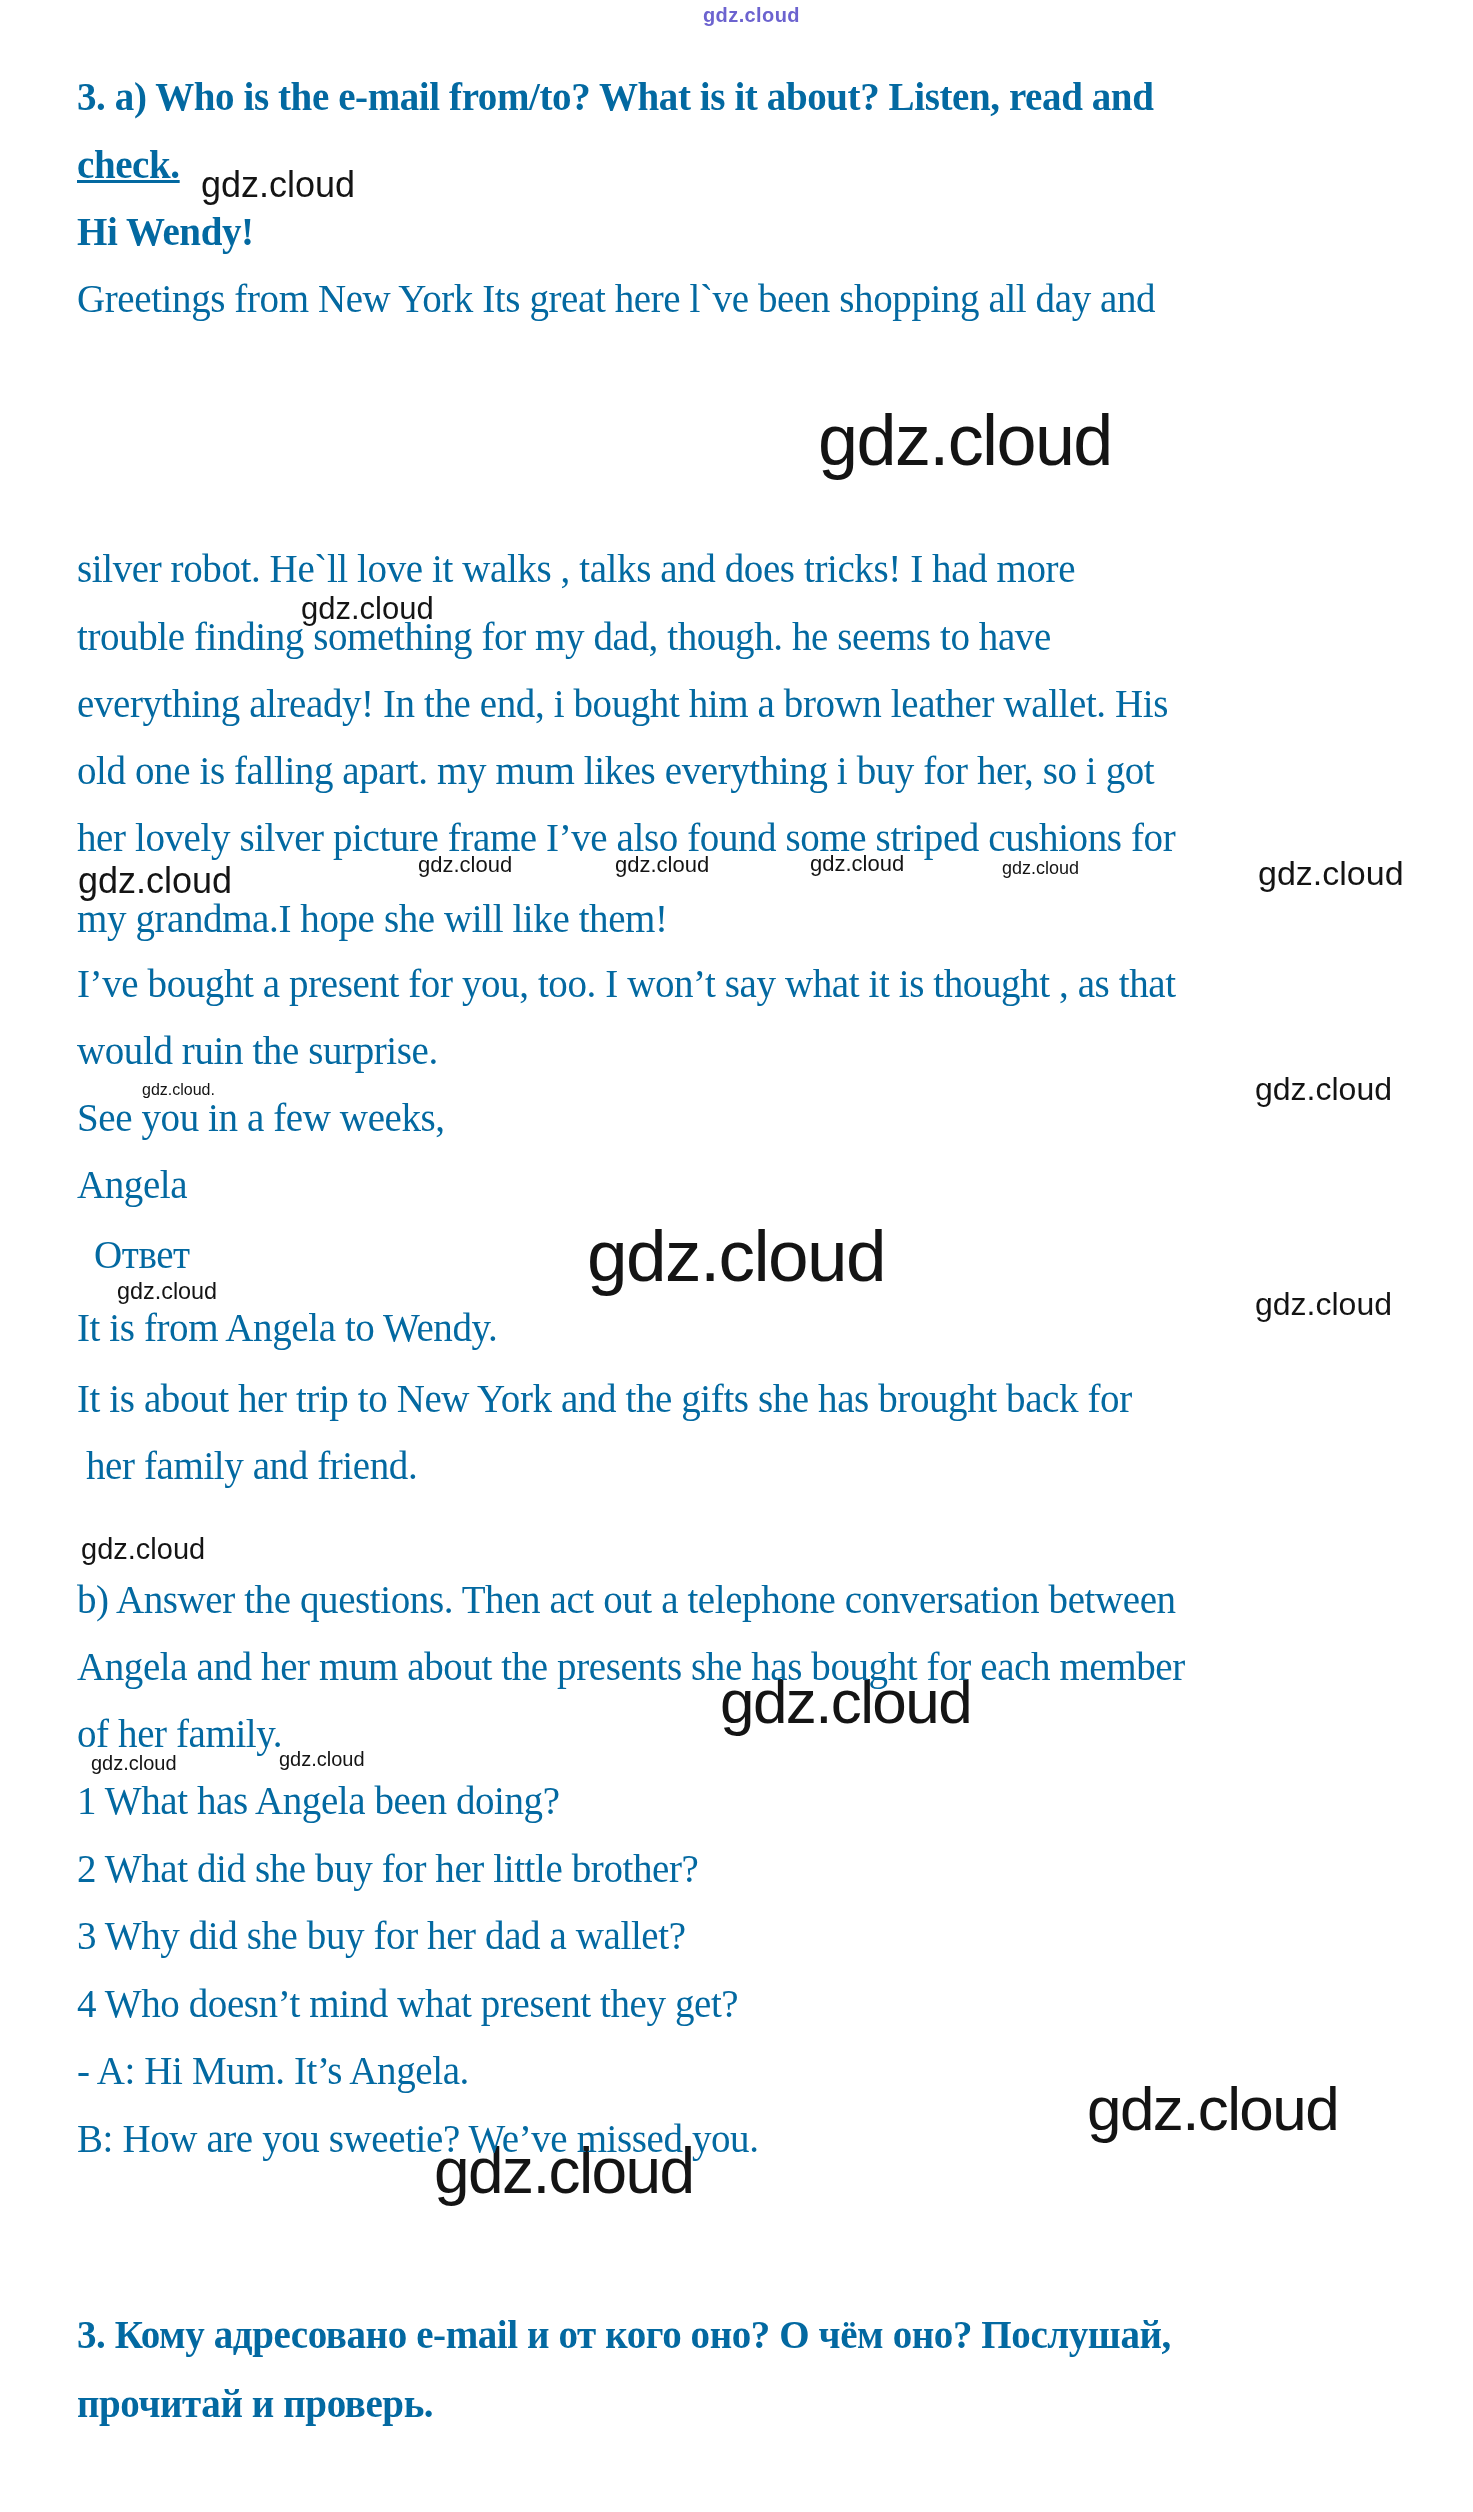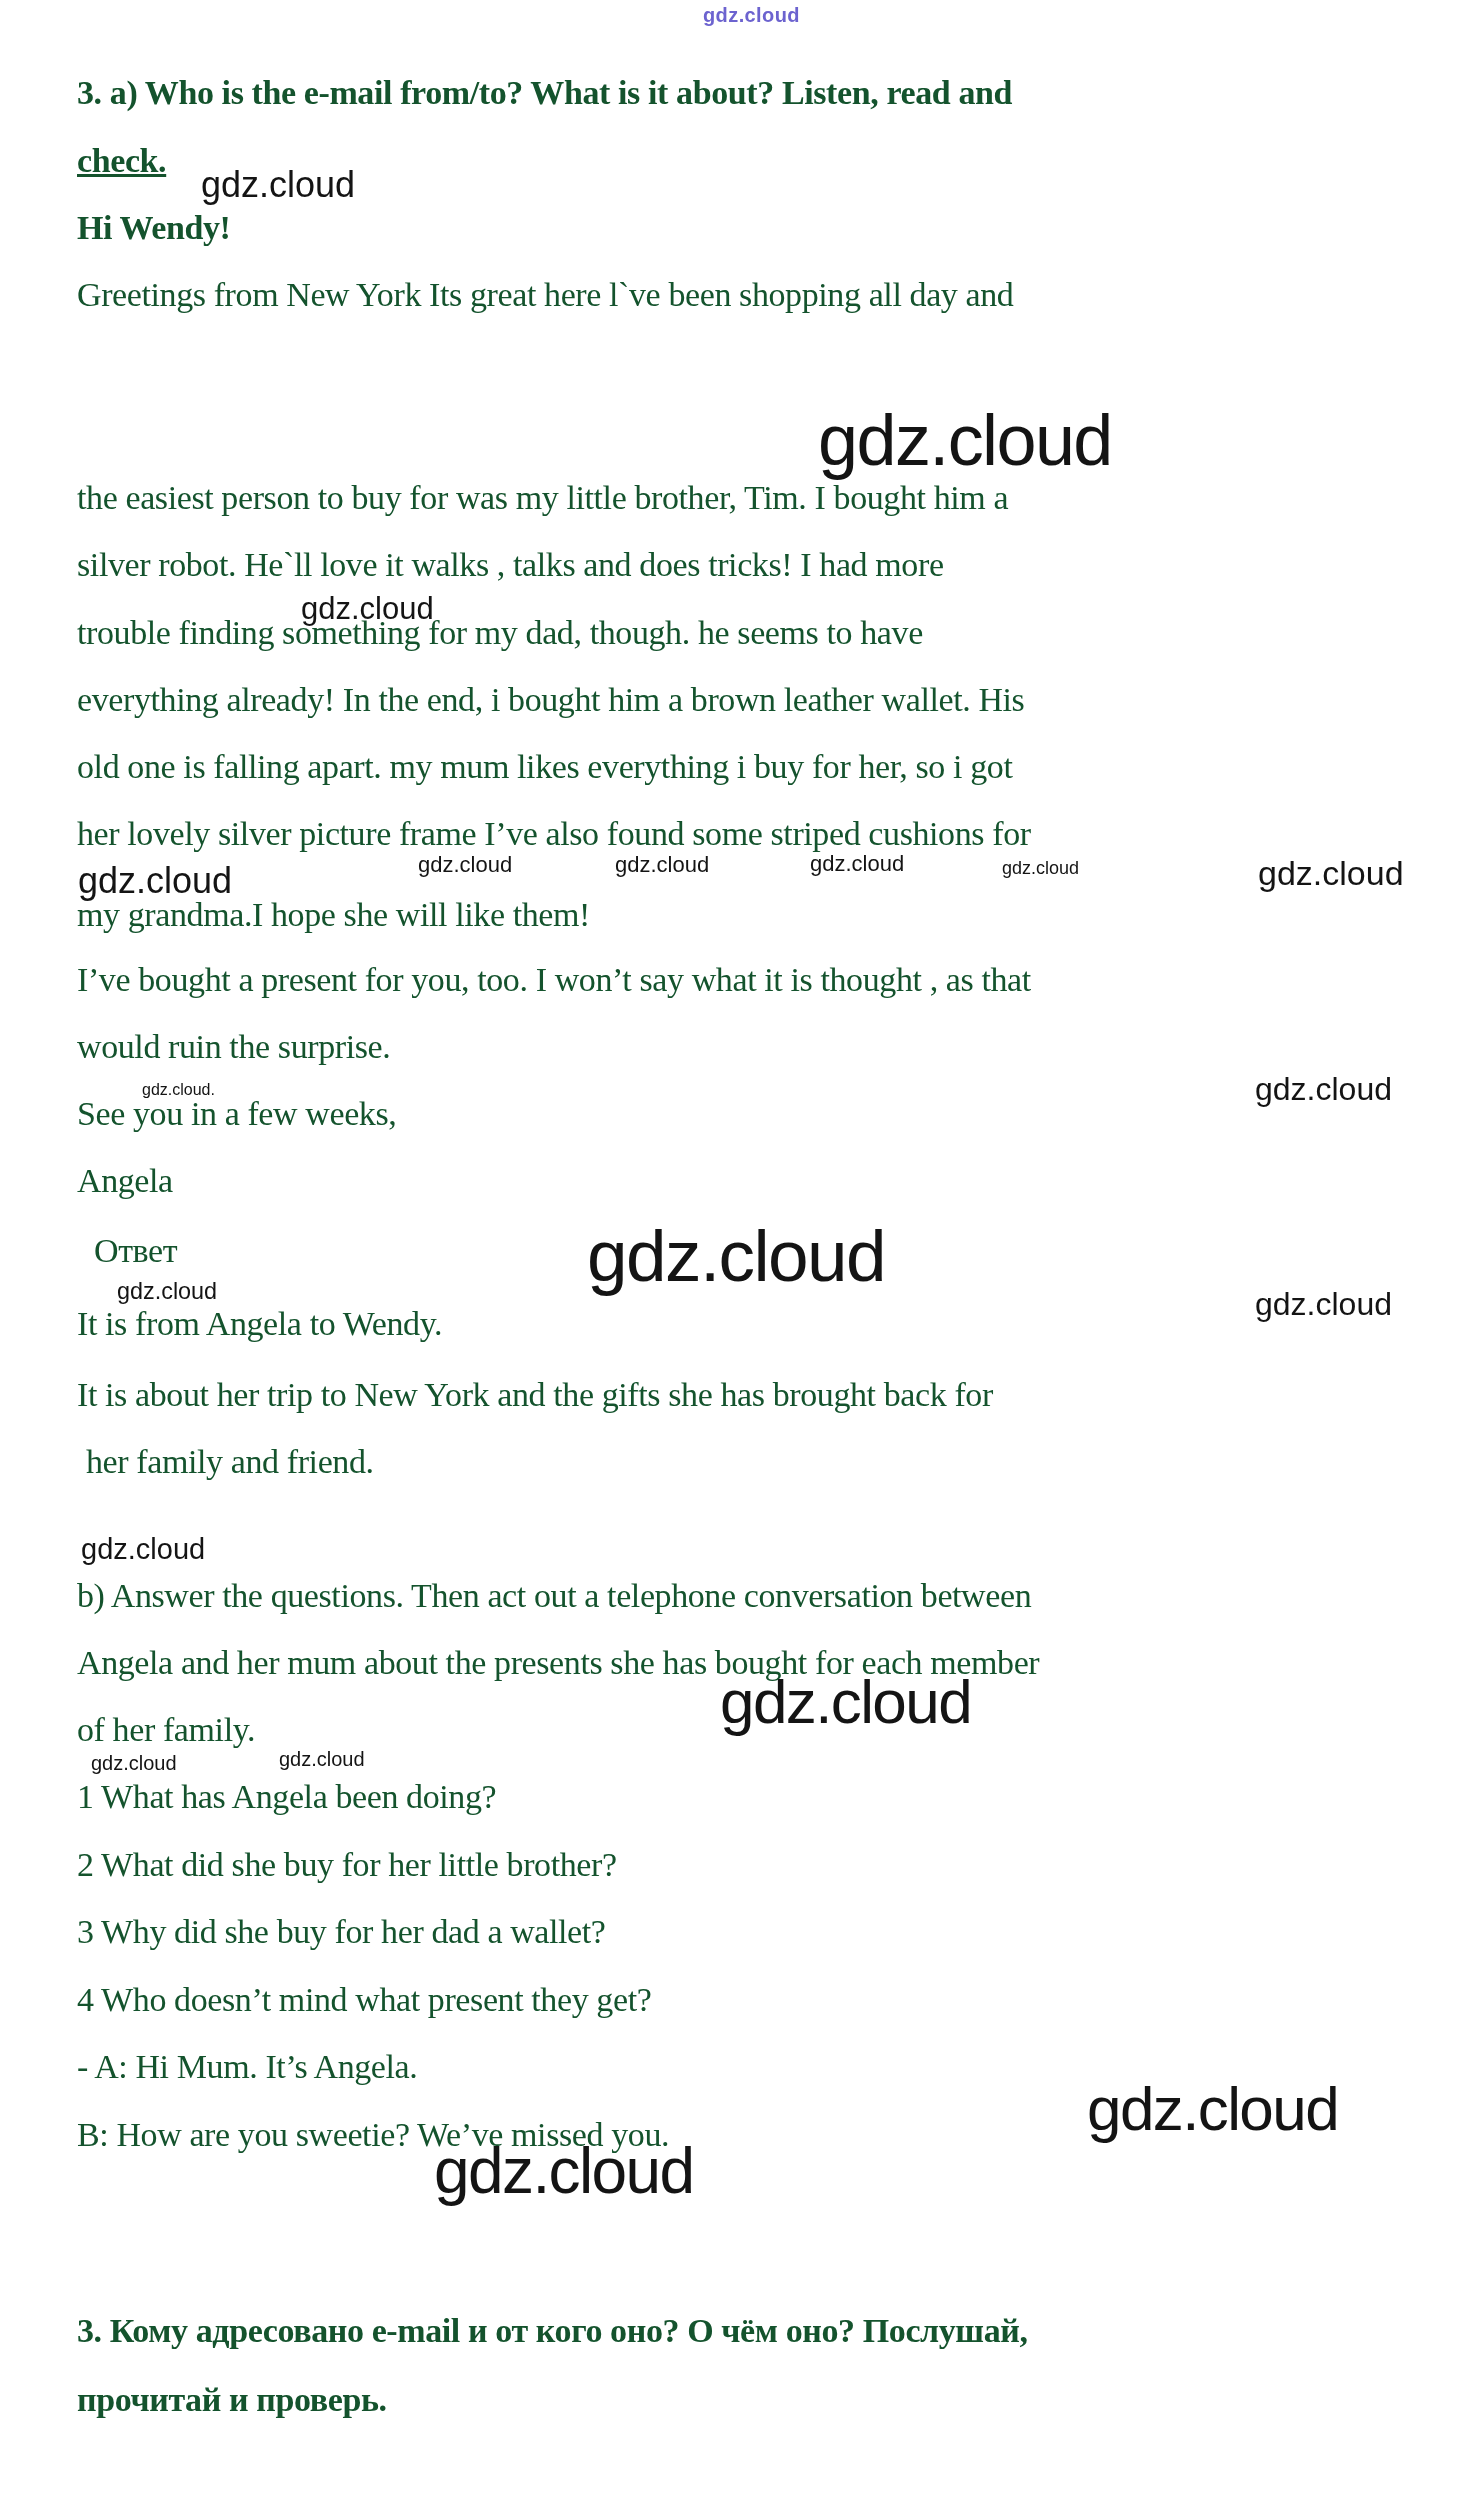--- a/index.html
+++ b/index.html
@@ -9,23 +9,23 @@
     height:2512px;
     background:#ffffff;
     overflow:hidden;
     font-family:"Liberation Serif","DejaVu Serif",serif;
     color:#0b0b0b;
   }
   .line{
     position:absolute;
     left:77px;
     white-space:nowrap;
-    font-size:34px;
+    font-size:39px;
     letter-spacing:-0.4px;
-    color:#14532d;
+    color:#0369a1;
   }
   .bold{font-weight:bold;}
   .wm{
     position:absolute;
     font-family:"Liberation Sans","DejaVu Sans",sans-serif;
     color:#141414;
     white-space:nowrap;
     font-weight:400;
     line-height:1;
   }
@@ -67,21 +67,20 @@
   <div class="wm" style="left:279px;top:1749px;font-size:20px;">gdz.cloud</div>
 
   <div class="wm wm-big" style="left:1087px;top:2078px;font-size:62px;">gdz.cloud</div>
   <div class="wm wm-big" style="left:434px;top:2139px;font-size:64px;">gdz.cloud</div>
 
   <div class="line bold" style="top:74px;">3. a) Who is the e-mail from/to? What is it about? Listen, read and</div>
   <div class="line bold" style="top:142px;text-decoration:underline;">check.</div>
 
   <div class="line bold" style="top:209px;">Hi Wendy!</div>
   <div class="line" style="top:276px;">Greetings from New York Its great here l`ve been shopping all day and</div>
-  <div class="line" style="top:479px;">the easiest person to buy for was my little brother, Tim. I bought him a</div>
   <div class="line" style="top:546px;">silver robot. He`ll love it walks , talks and does tricks! I had more</div>
   <div class="line" style="top:614px;">trouble finding something for my dad, though. he seems to have</div>
   <div class="line" style="top:681px;">everything already! In the end, i bought him a brown leather wallet. His</div>
   <div class="line" style="top:748px;">old one is falling apart. my mum likes everything i buy for her, so i got</div>
   <div class="line" style="top:815px;">her lovely silver picture frame I’ve also found some striped cushions for</div>
   <div class="line" style="top:896px;">my grandma.I hope she will like them!</div>
   <div class="line" style="top:961px;">I’ve bought a present for you, too. I won’t say what it is thought , as that</div>
   <div class="line" style="top:1028px;">would ruin the surprise.</div>
   <div class="line" style="top:1095px;">See you in a few weeks,</div>
   <div class="line" style="top:1162px;">Angela</div>

